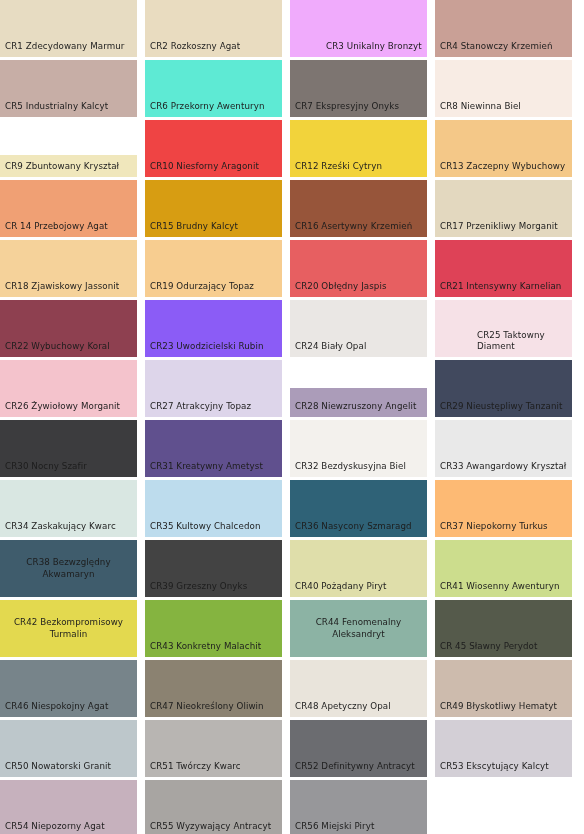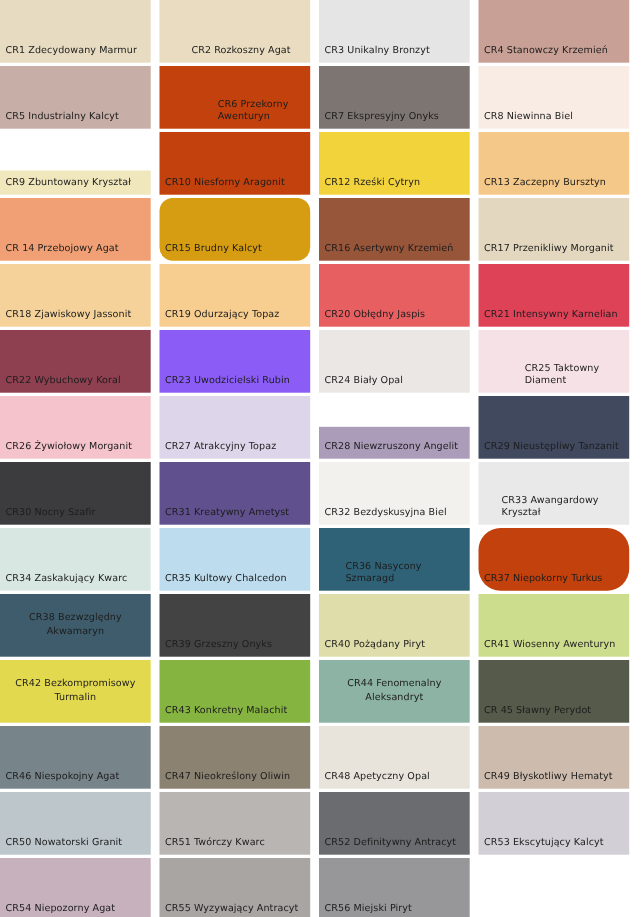--- a/index.html
+++ b/index.html
@@ -49,57 +49,57 @@
     padding: 0 4px;
   }
 </style>
 </head>
 <body>
 
 <div id="palette-grid">
     <div class="swatch" style="background-color: rgb(231, 220, 194);">
       <span class="swatch-label" style="color: rgb(29, 29, 29);">CR1 Zdecydowany Marmur</span>
     </div>
-    <div class="swatch" style="background-color: rgb(233, 220, 192); padding-left: 24px;">
+    <div class="swatch" style="background-color: rgb(233, 220, 192);">
       <span class="swatch-label" style="color: rgb(29, 29, 29);">CR2 Rozkoszny Agat</span>
     </div>
-    <div class="swatch" style="background-color: #e5e5e5;">
+    <div class="swatch" style="background-color: #f0abfc; padding-left: 31px;">
       <span class="swatch-label" style="color: rgb(29, 29, 29);">CR3 Unikalny Bronzyt</span>
     </div>
     <div class="swatch" style="background-color: rgb(201, 160, 150);">
       <span class="swatch-label" style="color: rgb(29, 29, 29);">CR4 Stanowczy Krzemień</span>
     </div>
     <div class="swatch" style="background-color: rgb(199, 174, 166);">
       <span class="swatch-label" style="color: rgb(29, 29, 29);">CR5 Industrialny Kalcyt</span>
     </div>
-    <div class="swatch" style="background-color: #c2410c; padding-left: 48px;">
+    <div class="swatch" style="background-color: #5eead4;">
       <span class="swatch-label" style="color: rgb(29, 29, 29);">CR6 Przekorny Awenturyn</span>
     </div>
     <div class="swatch" style="background-color: rgb(125, 117, 113);">
       <span class="swatch-label" style="color: rgb(29, 29, 29);">CR7 Ekspresyjny Onyks</span>
     </div>
     <div class="swatch" style="background-color: rgb(248, 236, 228);">
       <span class="swatch-label" style="color: rgb(29, 29, 29);">CR8 Niewinna Biel</span>
     </div>
     <div class="swatch" style="background-color: rgb(240, 231, 188); margin-top: 35px;">
       <span class="swatch-label" style="color: rgb(29, 29, 29);">CR9 Zbuntowany Kryształ</span>
     </div>
-    <div class="swatch" style="background-color: #c2410c;">
+    <div class="swatch" style="background-color: #ef4444;">
       <span class="swatch-label" style="color: rgb(29, 29, 29);">CR10 Niesforny Aragonit</span>
     </div>
     <div class="swatch" style="background-color: rgb(242, 211, 59);">
       <span class="swatch-label" style="color: rgb(29, 29, 29);">CR12 Rześki Cytryn</span>
     </div>
     <div class="swatch" style="background-color: rgb(244, 200, 136);">
-      <span class="swatch-label" style="color: rgb(29, 29, 29);">CR13 Zaczepny Bursztyn</span>
+      <span class="swatch-label" style="color: rgb(29, 29, 29);">CR13 Zaczepny Wybuchowy</span>
     </div>
     <div class="swatch" style="background-color: rgb(240, 160, 116);">
       <span class="swatch-label" style="color: rgb(29, 29, 29);">CR 14 Przebojowy Agat</span>
     </div>
-    <div class="swatch" style="background-color: rgb(215, 157, 18); border-radius: 12px;">
+    <div class="swatch" style="background-color: rgb(215, 157, 18);">
       <span class="swatch-label" style="color: rgb(29, 29, 29);">CR15 Brudny Kalcyt</span>
     </div>
     <div class="swatch" style="background-color: rgb(151, 85, 58);">
       <span class="swatch-label" style="color: rgb(29, 29, 29);">CR16 Asertywny Krzemień</span>
     </div>
     <div class="swatch" style="background-color: rgb(227, 216, 191);">
       <span class="swatch-label" style="color: rgb(29, 29, 29);">CR17 Przenikliwy Morganit</span>
     </div>
     <div class="swatch" style="background-color: rgb(245, 210, 154);">
       <span class="swatch-label" style="color: rgb(29, 29, 29);">CR18 Zjawiskowy Jassonit</span>
@@ -139,33 +139,33 @@
     </div>
     <div class="swatch" style="background-color: rgb(60, 60, 62);">
       <span class="swatch-label" style="color: rgb(29, 29, 29);">CR30 Nocny Szafir</span>
     </div>
     <div class="swatch" style="background-color: rgb(96, 80, 142);">
       <span class="swatch-label" style="color: rgb(29, 29, 29);">CR31 Kreatywny Ametyst</span>
     </div>
     <div class="swatch" style="background-color: rgb(243, 241, 237); align-items: flex-end;">
       <span class="swatch-label" style="color: rgb(29, 29, 29);">CR32 Bezdyskusyjna Biel</span>
     </div>
-    <div class="swatch" style="background-color: rgb(233, 233, 233); padding-left: 16px;">
+    <div class="swatch" style="background-color: rgb(233, 233, 233);">
       <span class="swatch-label" style="color: rgb(29, 29, 29);">CR33 Awangardowy Kryształ</span>
     </div>
     <div class="swatch" style="background-color: rgb(217, 231, 226);">
       <span class="swatch-label" style="color: rgb(29, 29, 29);">CR34 Zaskakujący Kwarc</span>
     </div>
     <div class="swatch" style="background-color: rgb(189, 220, 237);">
       <span class="swatch-label" style="color: rgb(29, 29, 29);">CR35 Kultowy Chalcedon</span>
     </div>
-    <div class="swatch" style="background-color: rgb(47, 98, 119); padding-left: 19px;">
+    <div class="swatch" style="background-color: rgb(47, 98, 119);">
       <span class="swatch-label" style="color: rgb(29, 29, 29);">CR36 Nasycony Szmaragd</span>
     </div>
-    <div class="swatch" style="background-color: #c2410c; border-radius: 20px;">
+    <div class="swatch" style="background-color: #fdba74;">
       <span class="swatch-label" style="color: rgb(29, 29, 29);">CR37 Niepokorny Turkus</span>
     </div>
     <div class="swatch centered" style="background-color: rgb(63, 92, 108);">
       <span class="swatch-label" style="color: rgb(29, 29, 29);">CR38 Bezwzględny
 Akwamaryn</span>
     </div>
     <div class="swatch" style="background-color: rgb(67, 67, 67);">
       <span class="swatch-label" style="color: rgb(29, 29, 29);">CR39 Grzeszny Onyks</span>
     </div>
     <div class="swatch" style="background-color: rgb(223, 222, 170);">

